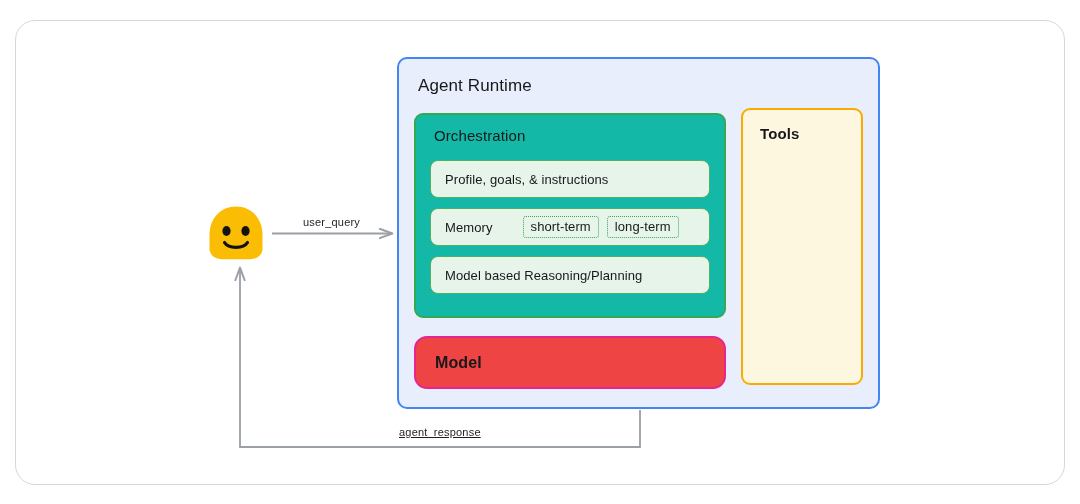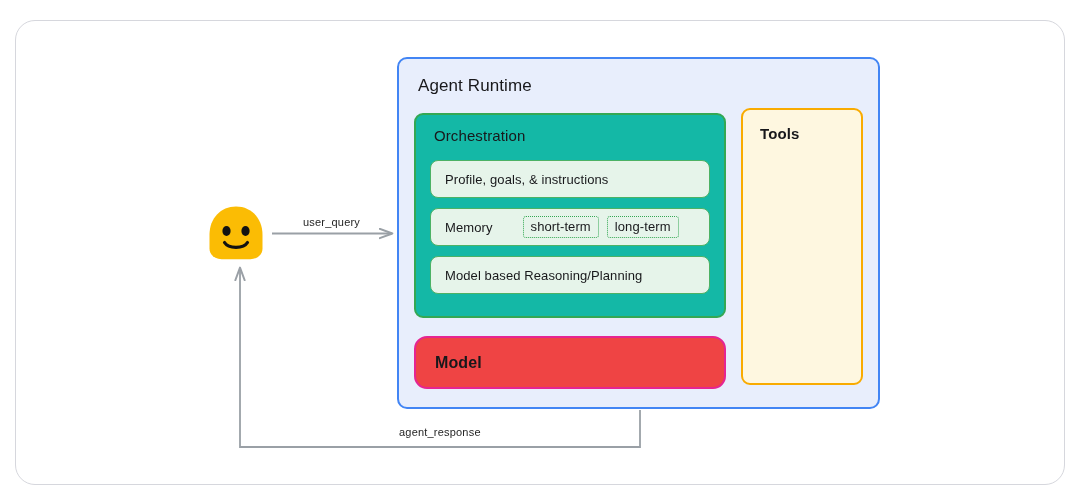--- a/index.html
+++ b/index.html
@@ -179,21 +179,21 @@
     pointer-events: none;
   }
   .edge-label {
     position: absolute;
     font-size: 11px;
     color: #1f1f1f;
     white-space: nowrap;
     letter-spacing: 0.2px;
   }
   .label-user-query { left: 303px; top: 216px; }
-  .label-agent-response { left: 399px; top: 426px; }
+  .label-agent-response { left: 399px; top: 426px; text-decoration: underline; }
 </style>
 </head>
 <body>
 
 <div id="canvas">
 
   <div class="outer-frame"></div>
 
   <svg class="edge-svg" viewBox="0 0 1080 504" xmlns="http://www.w3.org/2000/svg">
     <defs>

